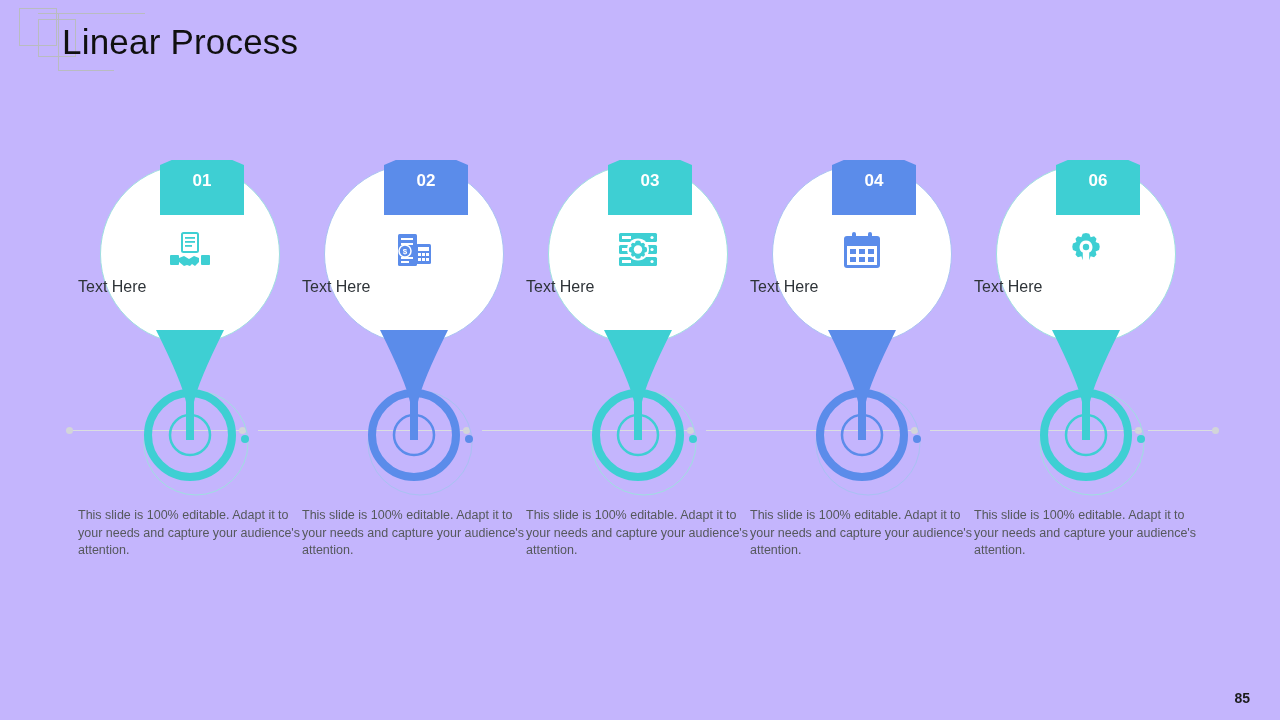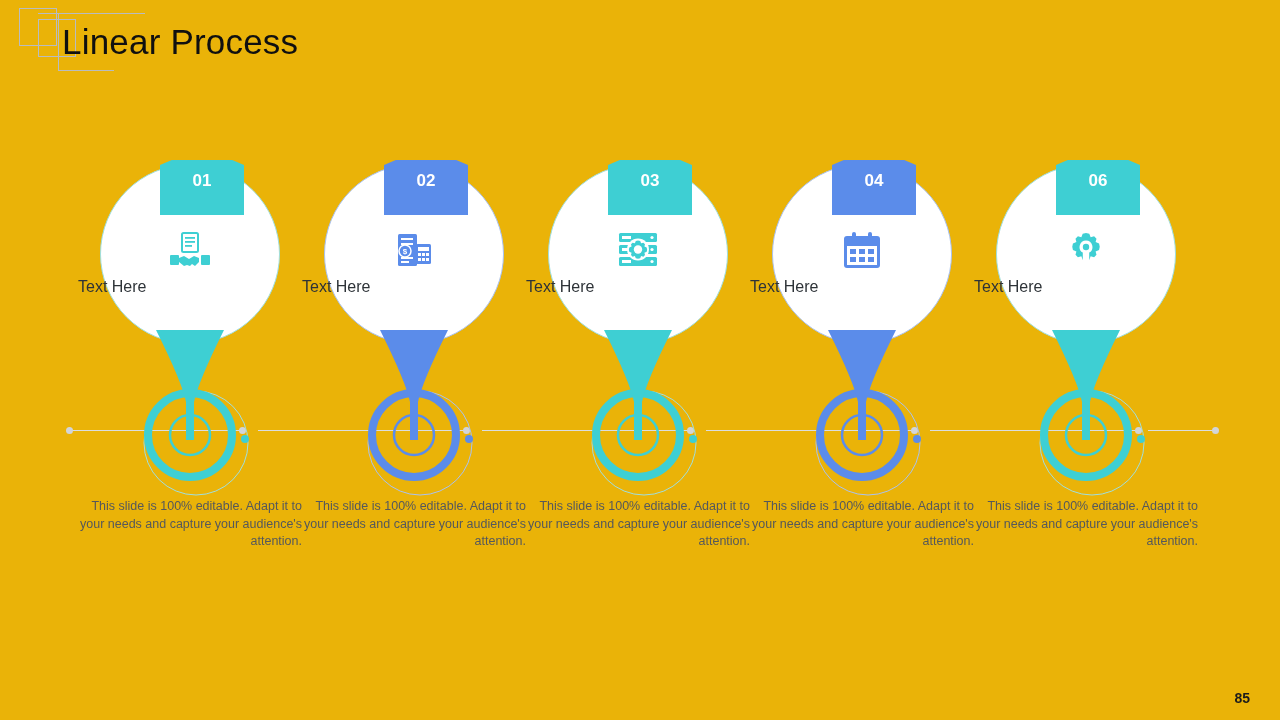--- a/index.html
+++ b/index.html
@@ -9,21 +9,21 @@
     height: 720px;
     background: #ffffff;
     font-family: "Liberation Sans", sans-serif;
     overflow: hidden;
   }
 
   #slide {
     position: relative;
     width: 1280px;
     height: 720px;
-    background: #eab308;
+    background: #c4b5fd;
   }
 
   
   .deco-sq-a {
     position: absolute;
     left: 19px; top: 8px;
     width: 38px; height: 38px;
     border: 1px solid #b9bcc0;
   }
   .deco-sq-b {
@@ -134,23 +134,23 @@
 
   
   .funnel { position: absolute; left: 0; top: 170px; width: 224px; height: 110px; z-index: 2; }
 
   
   .ring-group { position: absolute; left: 0; top: 215px; width: 224px; height: 130px; z-index: 1; }
 
   
   .node-desc {
     position: absolute;
-    left: 0; top: 338px;
+    left: 0; top: 347px;
     width: 224px;
-    text-align: right;
+    text-align: left;
     font-size: 12.5px;
     line-height: 17.5px;
     color: #55585c;
   }
 
   
   #page-number {
     position: absolute;
     right: 30px; bottom: 14px;
     font-size: 14px;

